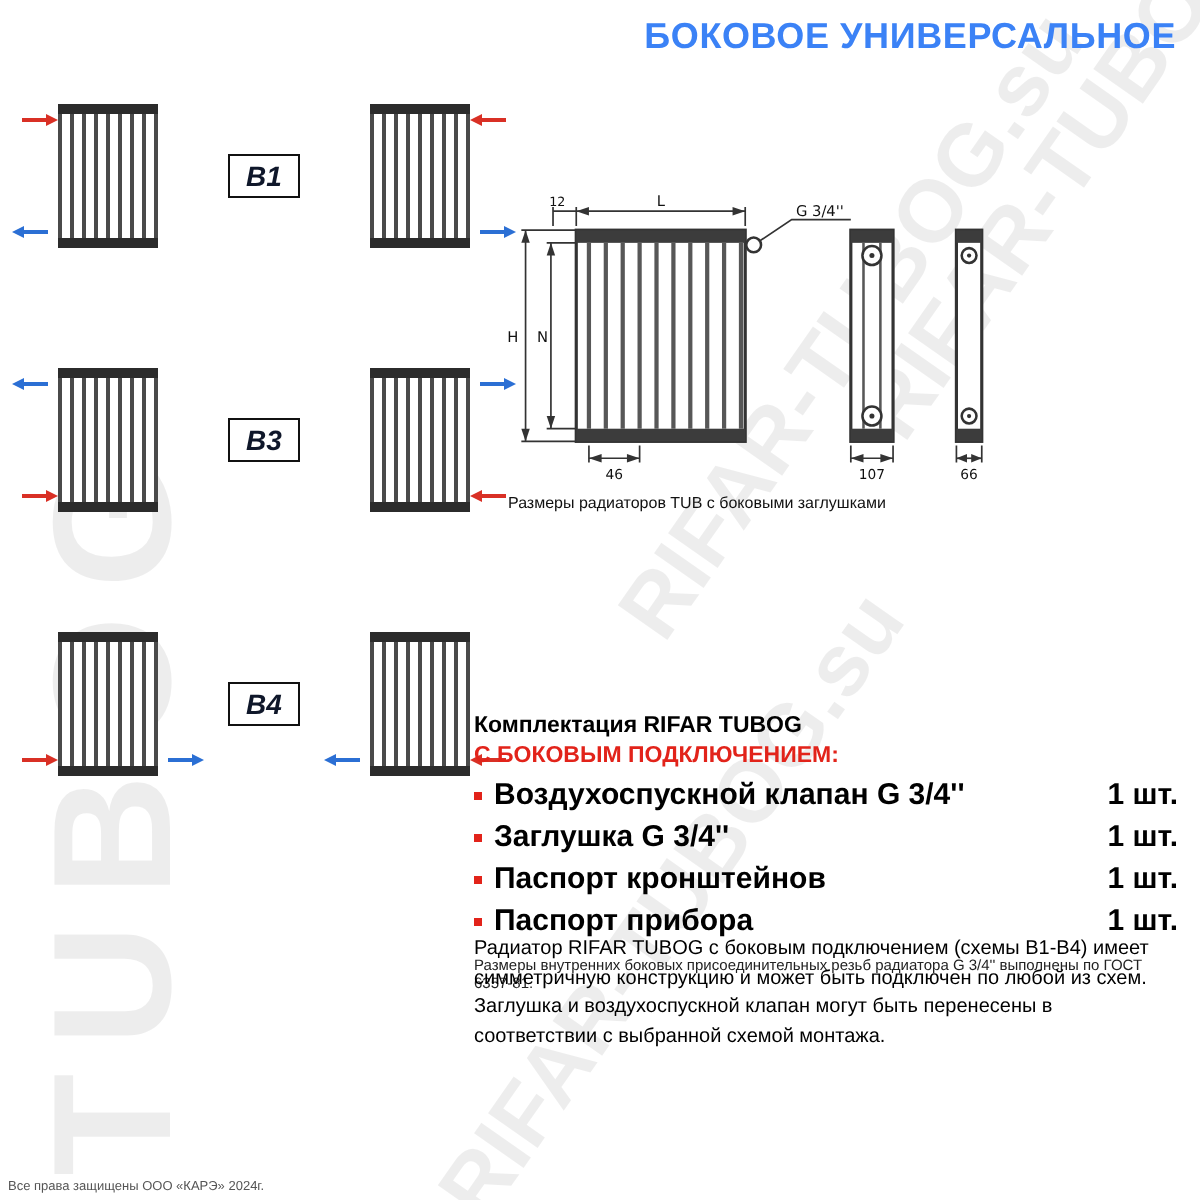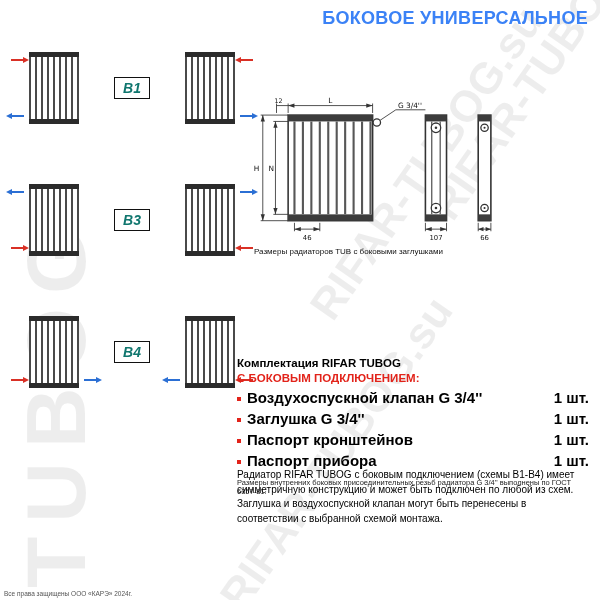--- a/index.html
+++ b/index.html
@@ -16,21 +16,21 @@
 
   
   .title{position:absolute;top:8px;right:12px;text-align:right;font-size:18px;font-weight:bold;line-height:1.2;color:#3b82f6;letter-spacing:.3px;}
 
   
   .schemes{position:absolute;left:10px;top:52px;width:228px;display:flex;flex-direction:column;gap:60px;}
   .scheme-row{display:flex;align-items:center;justify-content:space-between;margin-left:19px;width:206px;}
   .rad{width:50px;height:62px;position:relative;flex:0 0 auto;
        border-top:5px solid #2b2b2b;border-bottom:5px solid #2b2b2b;
        background:repeating-linear-gradient(90deg,#4a4a4a 0 2px,#ffffff 2px 6px);}
-  .scheme-label{border:1.5px solid #111;padding:2px 8px;font-weight:bold;font-style:italic;font-size:14px;color:#0f766e;background:#fff;}
+  .scheme-label{border:1.5px solid #111;padding:2px 8px;font-weight:bold;font-style:italic;font-size:14px;color:#0f172a;background:#fff;}
   .arr{position:absolute;width:13px;height:2px;background:currentColor;}
   .arr.tl{left:-18px;top:2px;}  .arr.bl{left:-18px;bottom:2px;}
   .arr.tr{right:-18px;top:2px;} .arr.br{right:-18px;bottom:2px;}
   .arr.dir-r::after{content:"";position:absolute;right:-5px;top:-2.5px;width:0;height:0;
       border-left:6px solid currentColor;border-top:3.5px solid transparent;border-bottom:3.5px solid transparent;}
   .arr.dir-l::before{content:"";position:absolute;left:-5px;top:-2.5px;width:0;height:0;
       border-right:6px solid currentColor;border-top:3.5px solid transparent;border-bottom:3.5px solid transparent;}
   .red{color:#d93025;} .blue{color:#2b6fd4;}
 
   

